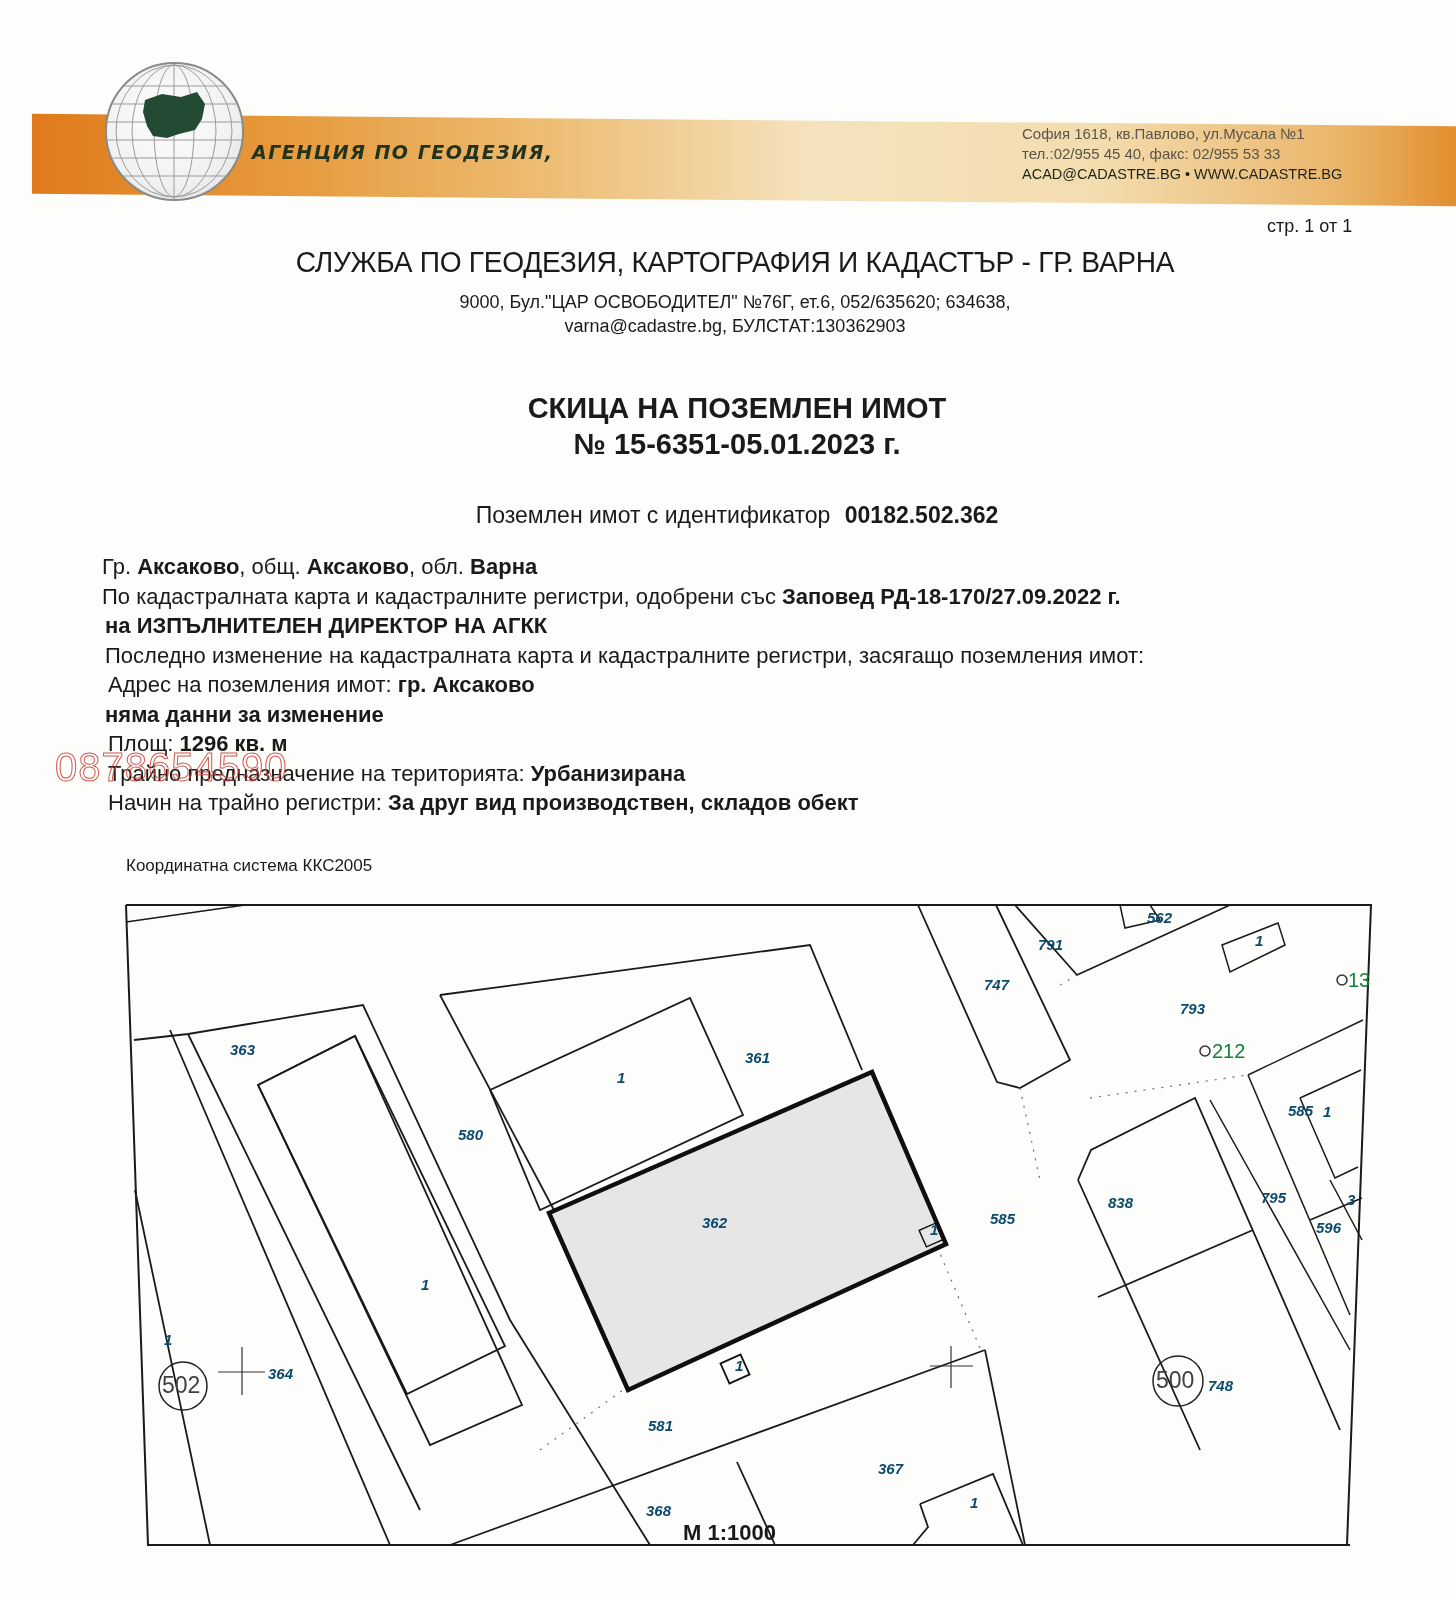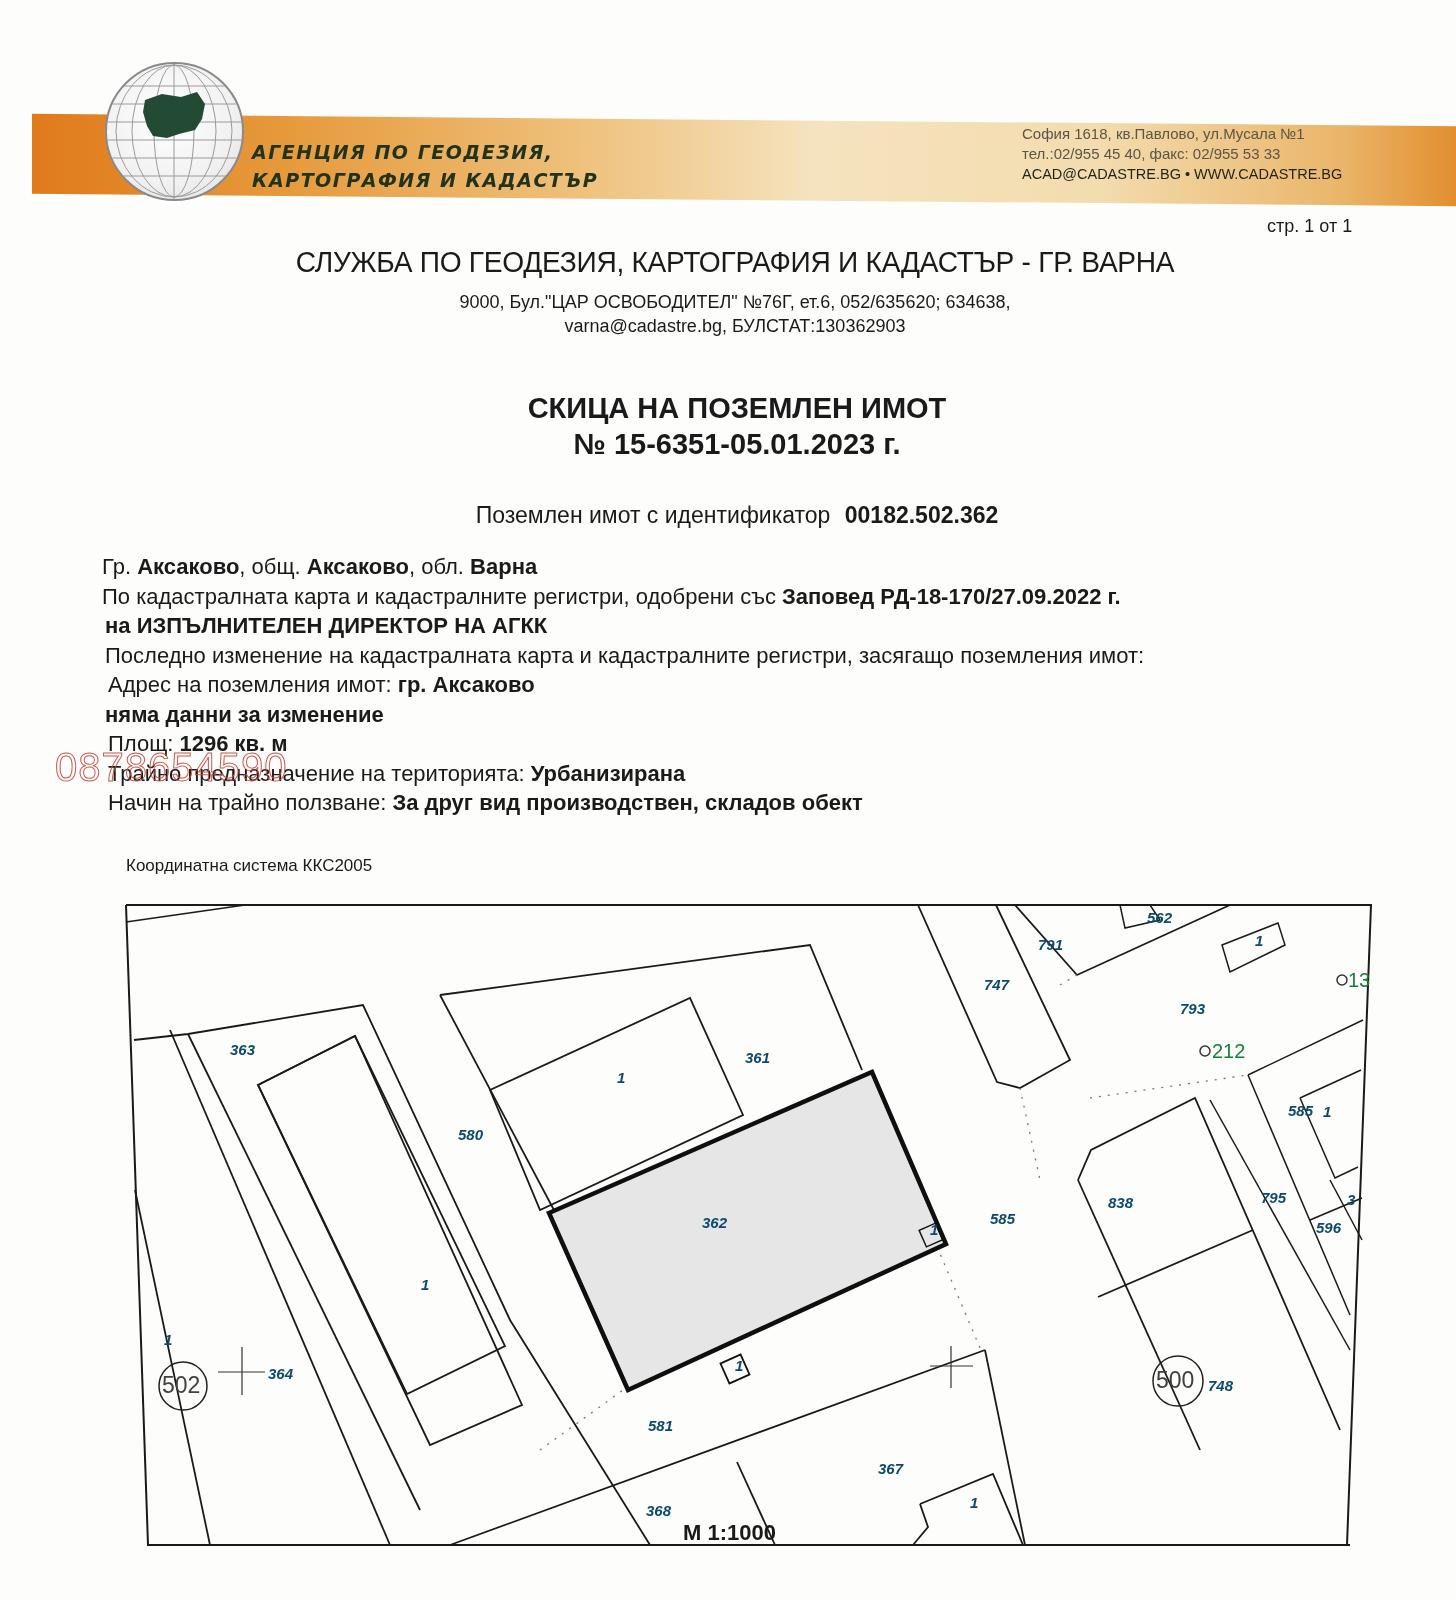--- a/index.html
+++ b/index.html
@@ -90,21 +90,20 @@
       <line x1="0" y1="58" x2="135" y2="58"></line>
       <line x1="0" y1="76" x2="135" y2="76"></line>
       <line x1="0" y1="94" x2="135" y2="94"></line>
       <line x1="0" y1="112" x2="135" y2="112"></line>
     </g>
     <path d="M38 36 L55 30 L74 33 L90 28 L98 40 L95 55 L88 66 L72 70 L60 74 L46 72 L40 62 L36 48 Z" fill="#234a32"></path>
   </svg>
 </div>
 <div class="agency-name">
   <div>АГЕНЦИЯ ПО ГЕОДЕЗИЯ,</div>
-  <div>КАРТОГРАФИЯ И КАДАСТЪР</div>
 </div>
 <div class="agency-contact">
   <div>София 1618, кв.Павлово, ул.Мусала №1</div>
   <div>тел.:02/955 45 40, факс: 02/955 53 33</div>
   <div class="web">ACAD@CADASTRE.BG • WWW.CADASTRE.BG</div>
 </div>
 
 <div class="page-num">стр. 1 от 1</div>
 
 <div class="office-title">СЛУЖБА ПО ГЕОДЕЗИЯ, КАРТОГРАФИЯ И КАДАСТЪР - ГР. ВАРНА</div>
@@ -147,21 +146,21 @@
   </div>
   <div class="line ind2">
     <span>Площ:</span>
     <b>1296 кв. м</b>
   </div>
   <div class="line ind2">
     <span>Трайно предназначение на територията:</span>
     <b>Урбанизирана</b>
   </div>
   <div class="line ind2">
-    <span>Начин на трайно ползване:</span>
+    <span>Начин на трайно регистри:</span>
     <b>За друг вид производствен, складов обект</b>
   </div>
 </div>
 
 <div class="watermark">0878654590</div>
 
 <div class="coord-label">Координатна система ККС2005</div>
 
 <svg class="map-wrap" width="1456" height="1600" viewBox="0 0 1456 1600" style="pointer-events:none">
   <g fill="none" stroke="#1a1a1a" stroke-width="2">

